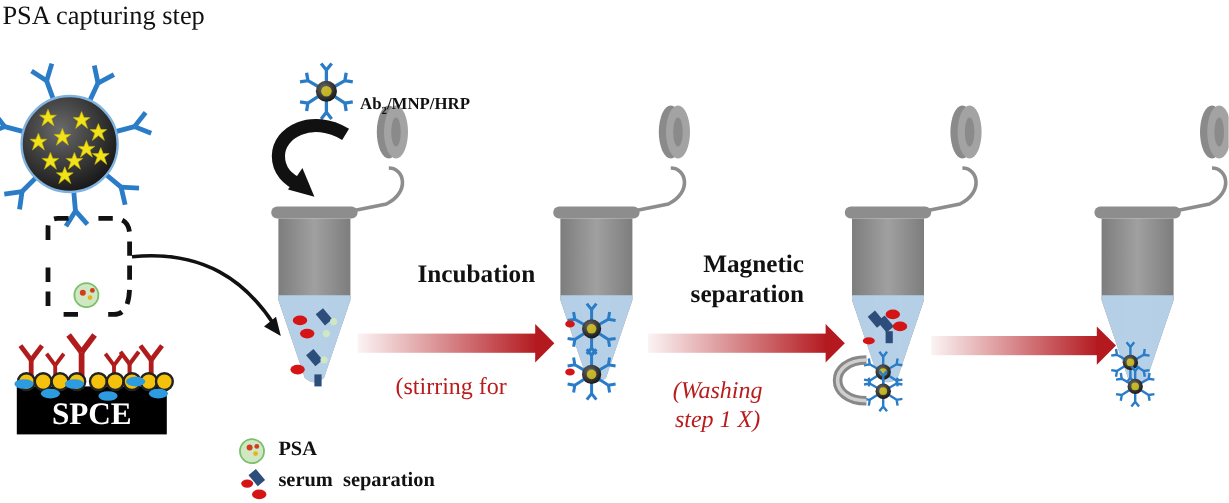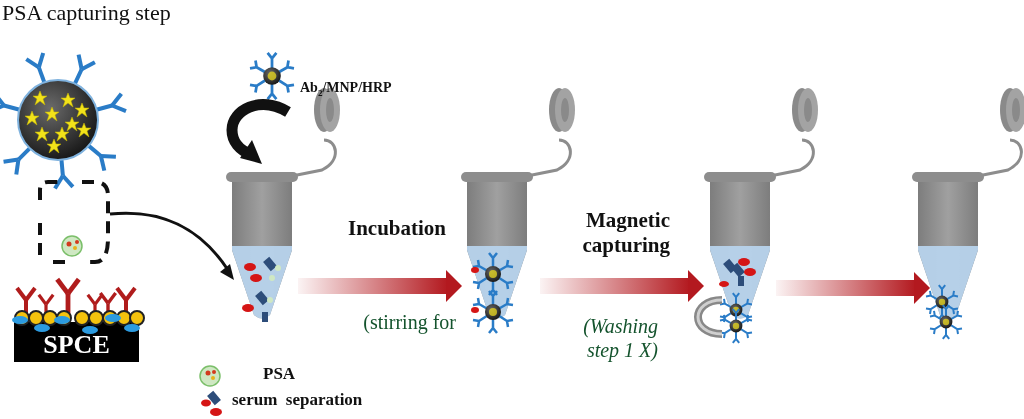--- a/index.html
+++ b/index.html
@@ -1,21 +1,21 @@
 <!DOCTYPE html>
 <html><head>
 <meta charset="utf-8">
 <style>
   html,body{margin:0;padding:0;background:#fff;}
   body{width:1024px;height:419px;position:relative;overflow:hidden;font-family:"Liberation Serif","DejaVu Serif",serif;}
   .abs{position:absolute;}
   .title{left:2px;top:0px;font-size:22px;font-weight:normal;color:#111;}
   .lbl-bold{font-weight:bold;color:#111;text-align:right;}
   .step-label{font-size:21px;line-height:25px;}
-  .step-sub{font-size:20px;line-height:24px;color:#14532d;text-align:right;}
+  .step-sub{font-size:20px;line-height:24px;color:#b91c1c;text-align:center;}
   .legend-text{font-size:17px;font-weight:bold;color:#111;}
   svg{position:absolute;left:0;top:0;}
 </style>
 </head>
 <body>
 
 <div class="abs title">PSA capturing step</div>
 
 <svg width="1024" height="419" viewBox="0 0 1024 419">
   <defs>
@@ -225,24 +225,24 @@
 
 <div class="abs lbl-bold step-label" style="left:306px;top:216px;width:140px;">
   <div>Incubation</div>
 </div>
 <div class="abs step-sub" style="left:296px;top:310px;width:160px;">
   <div>(stirring for</div>
 </div>
 
 <div class="abs lbl-bold step-label" style="left:540px;top:208px;width:130px;">
   <div>Magnetic</div>
-  <div>capturing</div>
+  <div>separation</div>
 </div>
 <div class="abs step-sub" style="left:538px;top:314px;width:120px;font-style:italic;">
   <div>(Washing</div>
   <div>step 1 X)</div>
 </div>
 
 <div class="abs lbl-bold step-label" style="left:772px;top:208px;width:150px;">
 </div>
 
-<div class="abs legend-text" style="left:232px;top:364px;margin-left:31px;">PSA</div>
+<div class="abs legend-text" style="left:232px;top:364px;">PSA</div>
 <div class="abs legend-text" style="left:232px;top:390px;white-space:pre;">serum  separation</div>
 
 </body></html>

